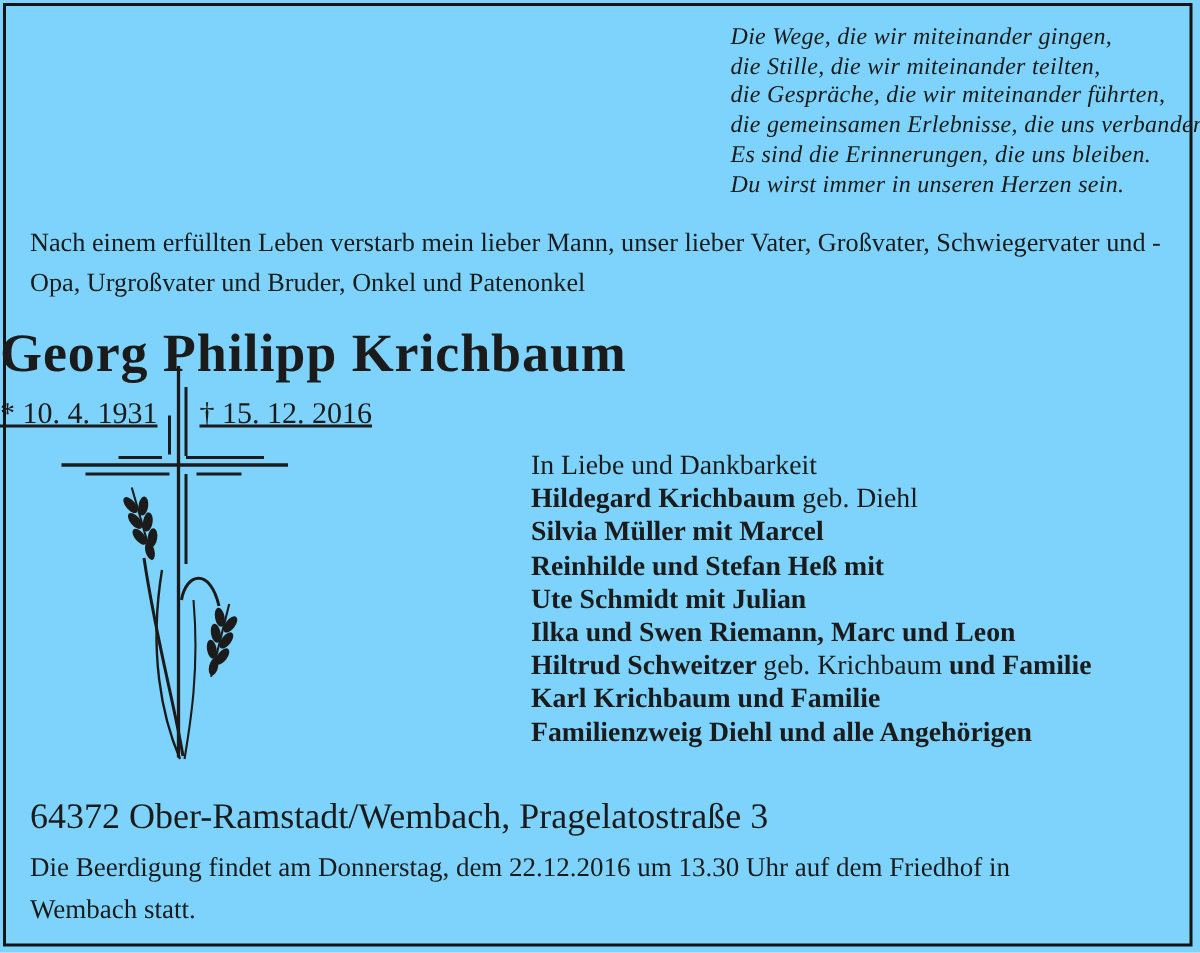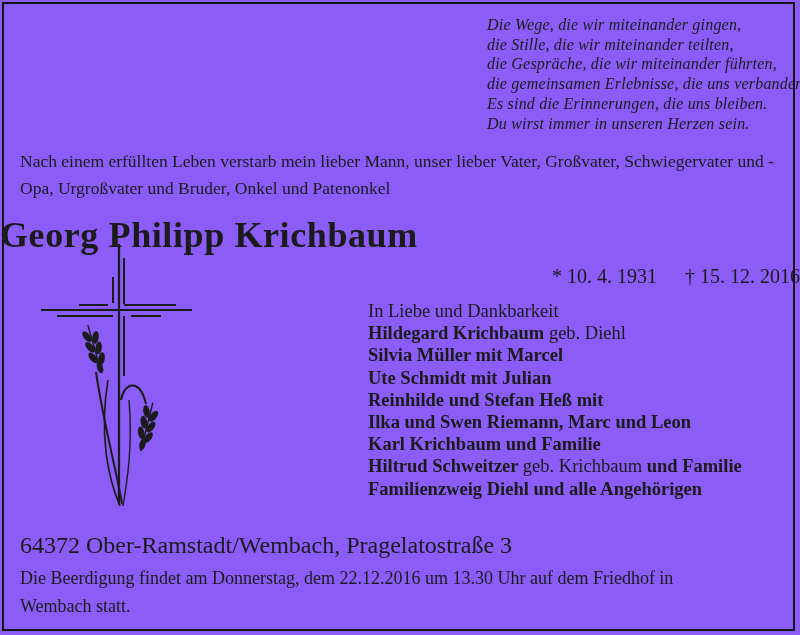--- a/index.html
+++ b/index.html
@@ -1,20 +1,20 @@
 <!DOCTYPE html>
 <html lang="de"><head>
 <meta charset="utf-8">
 <style>
   html,body{margin:0;padding:0;background:#e8e8e8;}
   .sheet{
     position:relative;
     width:800px;height:635px;
     margin:0 auto;
-    background:#8b5cf6;
+    background:#7dd3fc;
     font-family:"Liberation Serif","DejaVu Serif",serif;
     color:#1b1b1b;
     overflow:hidden;
   }
   .frame{
     position:absolute;left:2px;top:2px;right:5px;bottom:4px;
     border:2px solid #141414;
     pointer-events:none;
   }
   .poem{
@@ -32,29 +32,30 @@
   .name{
     position:absolute;left:0;top:214px;width:800px;
     margin:0;
     text-align:left;
     font-size:36px;font-weight:700;
     letter-spacing:0.6px;
     line-height:42px;
   }
   .dates{
     position:absolute;left:0;top:265px;width:800px;
-    text-align:right;
+    text-align:left;
     font-size:20px;
+    text-decoration:underline;
   }
   .dates .birth{margin-right:28px;}
   .cross{
     position:absolute;left:36px;top:230px;
   }
   .mourners{
-    position:absolute;left:368px;top:300px;
+    position:absolute;left:354px;top:300px;
     font-size:18.5px;line-height:22.2px;
     white-space:nowrap;
   }
   .mourners .b{font-weight:700;}
   .address{
     position:absolute;left:20px;top:532px;
     margin:0;
     font-size:24px;
   }
   .funeral{
@@ -126,24 +127,24 @@
       <ellipse cx="-4" cy="8" rx="3.2" ry="6.4" transform="rotate(-24 -4 8)"></ellipse>
       <ellipse cx="4" cy="11" rx="3.2" ry="6.4" transform="rotate(24 4 11)"></ellipse>
       <ellipse cx="0" cy="19" rx="3" ry="6"></ellipse>
     </g>
   </svg>
 
   <div class="mourners">
       <div><span class="">In Liebe und Dankbarkeit</span></div>
       <div><span class="b">Hildegard Krichbaum </span><span class="">geb. Diehl</span></div>
       <div><span class="b">Silvia Müller mit Marcel</span></div>
+      <div><span class="b">Reinhilde und Stefan Heß mit</span></div>
       <div><span class="b">Ute Schmidt mit Julian</span></div>
-      <div><span class="b">Reinhilde und Stefan Heß mit</span></div>
       <div><span class="b">Ilka und Swen Riemann, Marc und Leon</span></div>
+      <div><span class="b">Hiltrud Schweitzer </span><span class="">geb. Krichbaum </span><span class="b">und Familie</span></div>
       <div><span class="b">Karl Krichbaum und Familie</span></div>
-      <div><span class="b">Hiltrud Schweitzer </span><span class="">geb. Krichbaum </span><span class="b">und Familie</span></div>
       <div><span class="b">Familienzweig Diehl und alle Angehörigen</span></div>
     </div>
 
   <p class="address">64372 Ober-Ramstadt/Wembach, Pragelatostraße 3</p>
 
   <p class="funeral">Die Beerdigung findet am Donnerstag, dem 22.12.2016 um 13.30 Uhr auf dem Friedhof in Wembach statt.</p>
 </div>
 
 </body></html>

